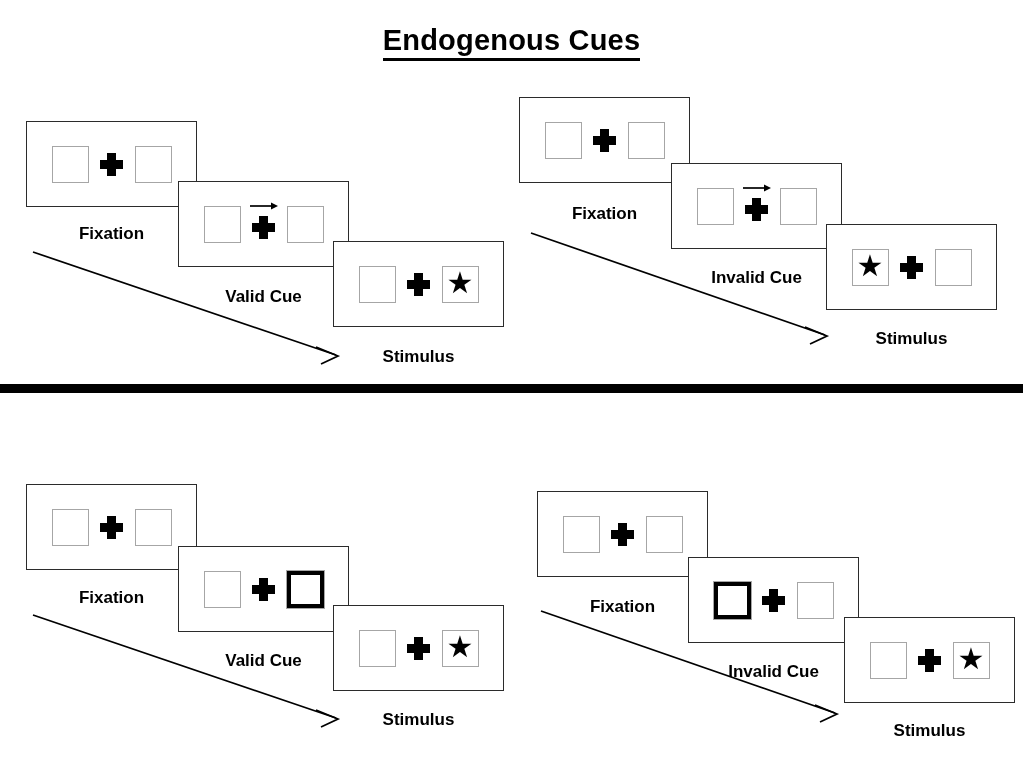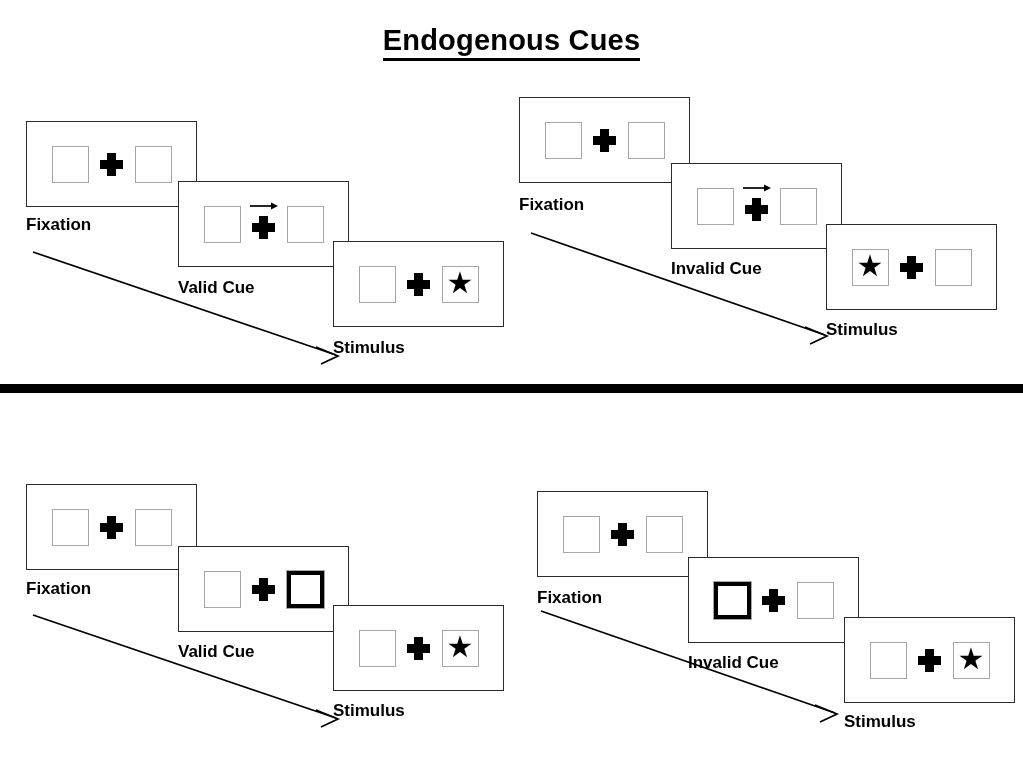--- a/index.html
+++ b/index.html
@@ -123,20 +123,22 @@
     width: 30px;
     height: 10px;
   }
 
   
   .panel-label {
     position: absolute;
     font-size: 17px;
     font-weight: bold;
     white-space: nowrap;
+    text-align: center;
+    margin-top: 9px;
   }
 
   
   .time-arrow {
     position: absolute;
     pointer-events: none;
   }
 </style>
 </head>
 <body>

